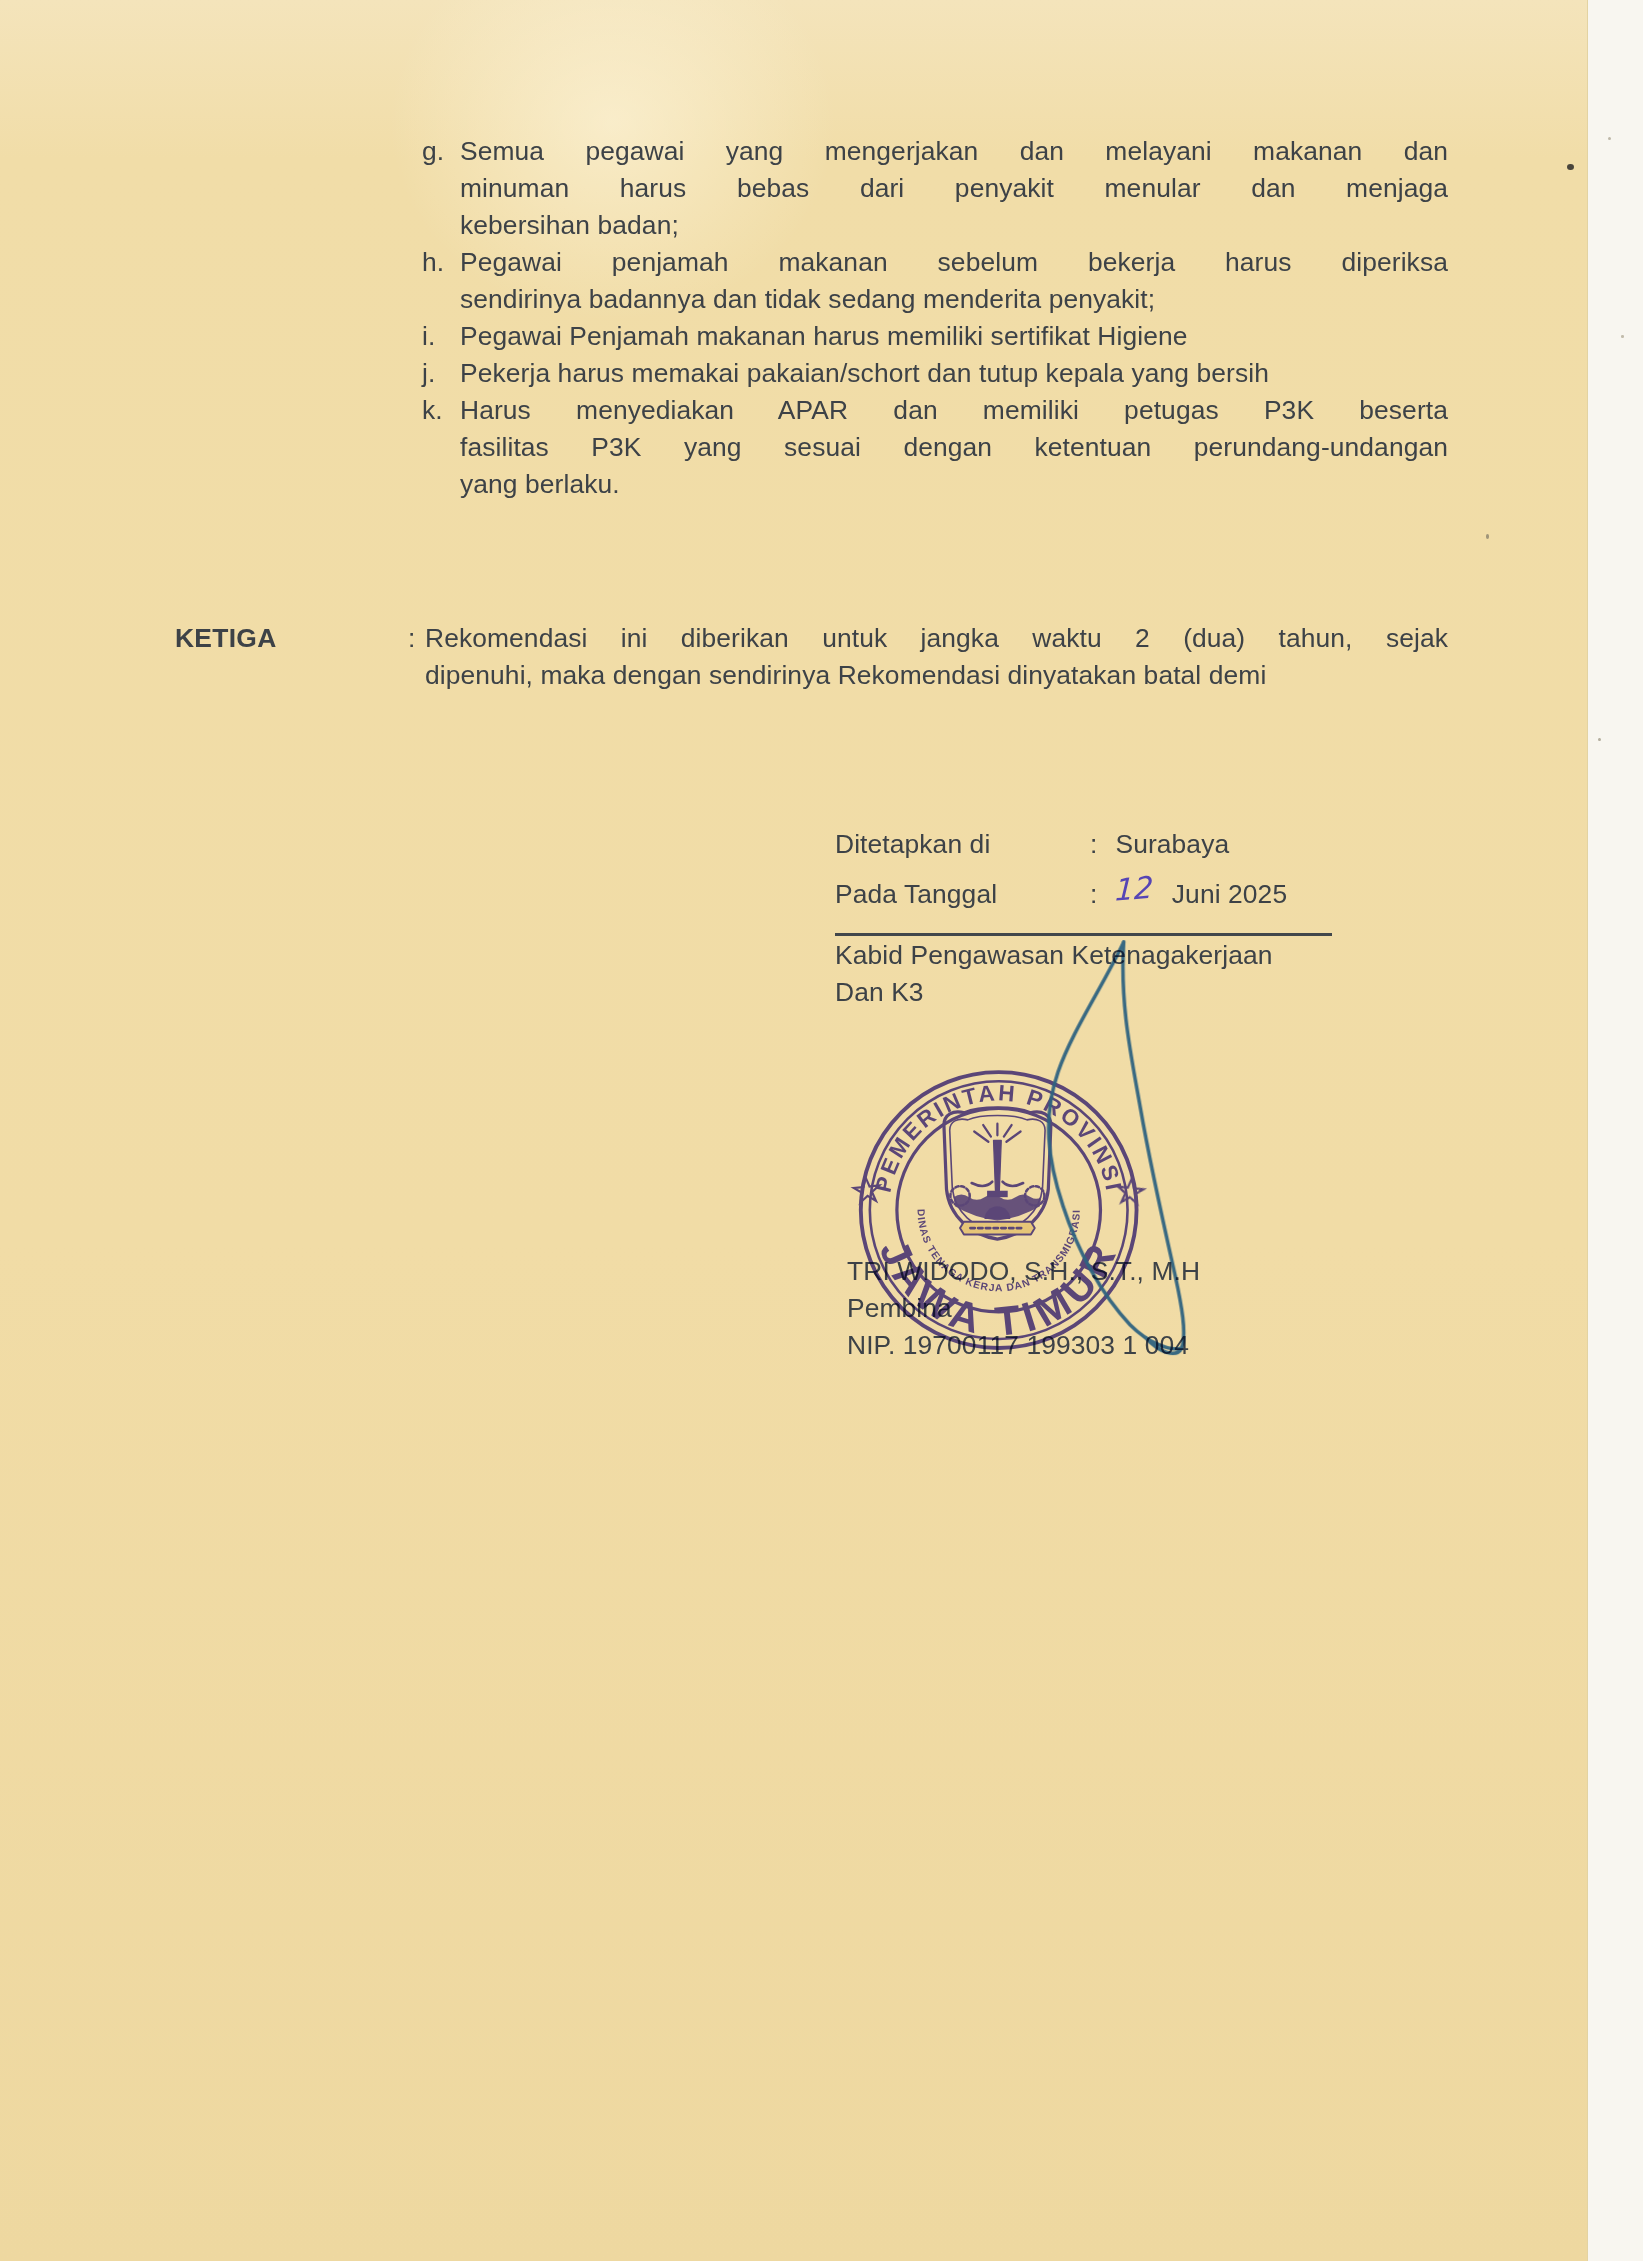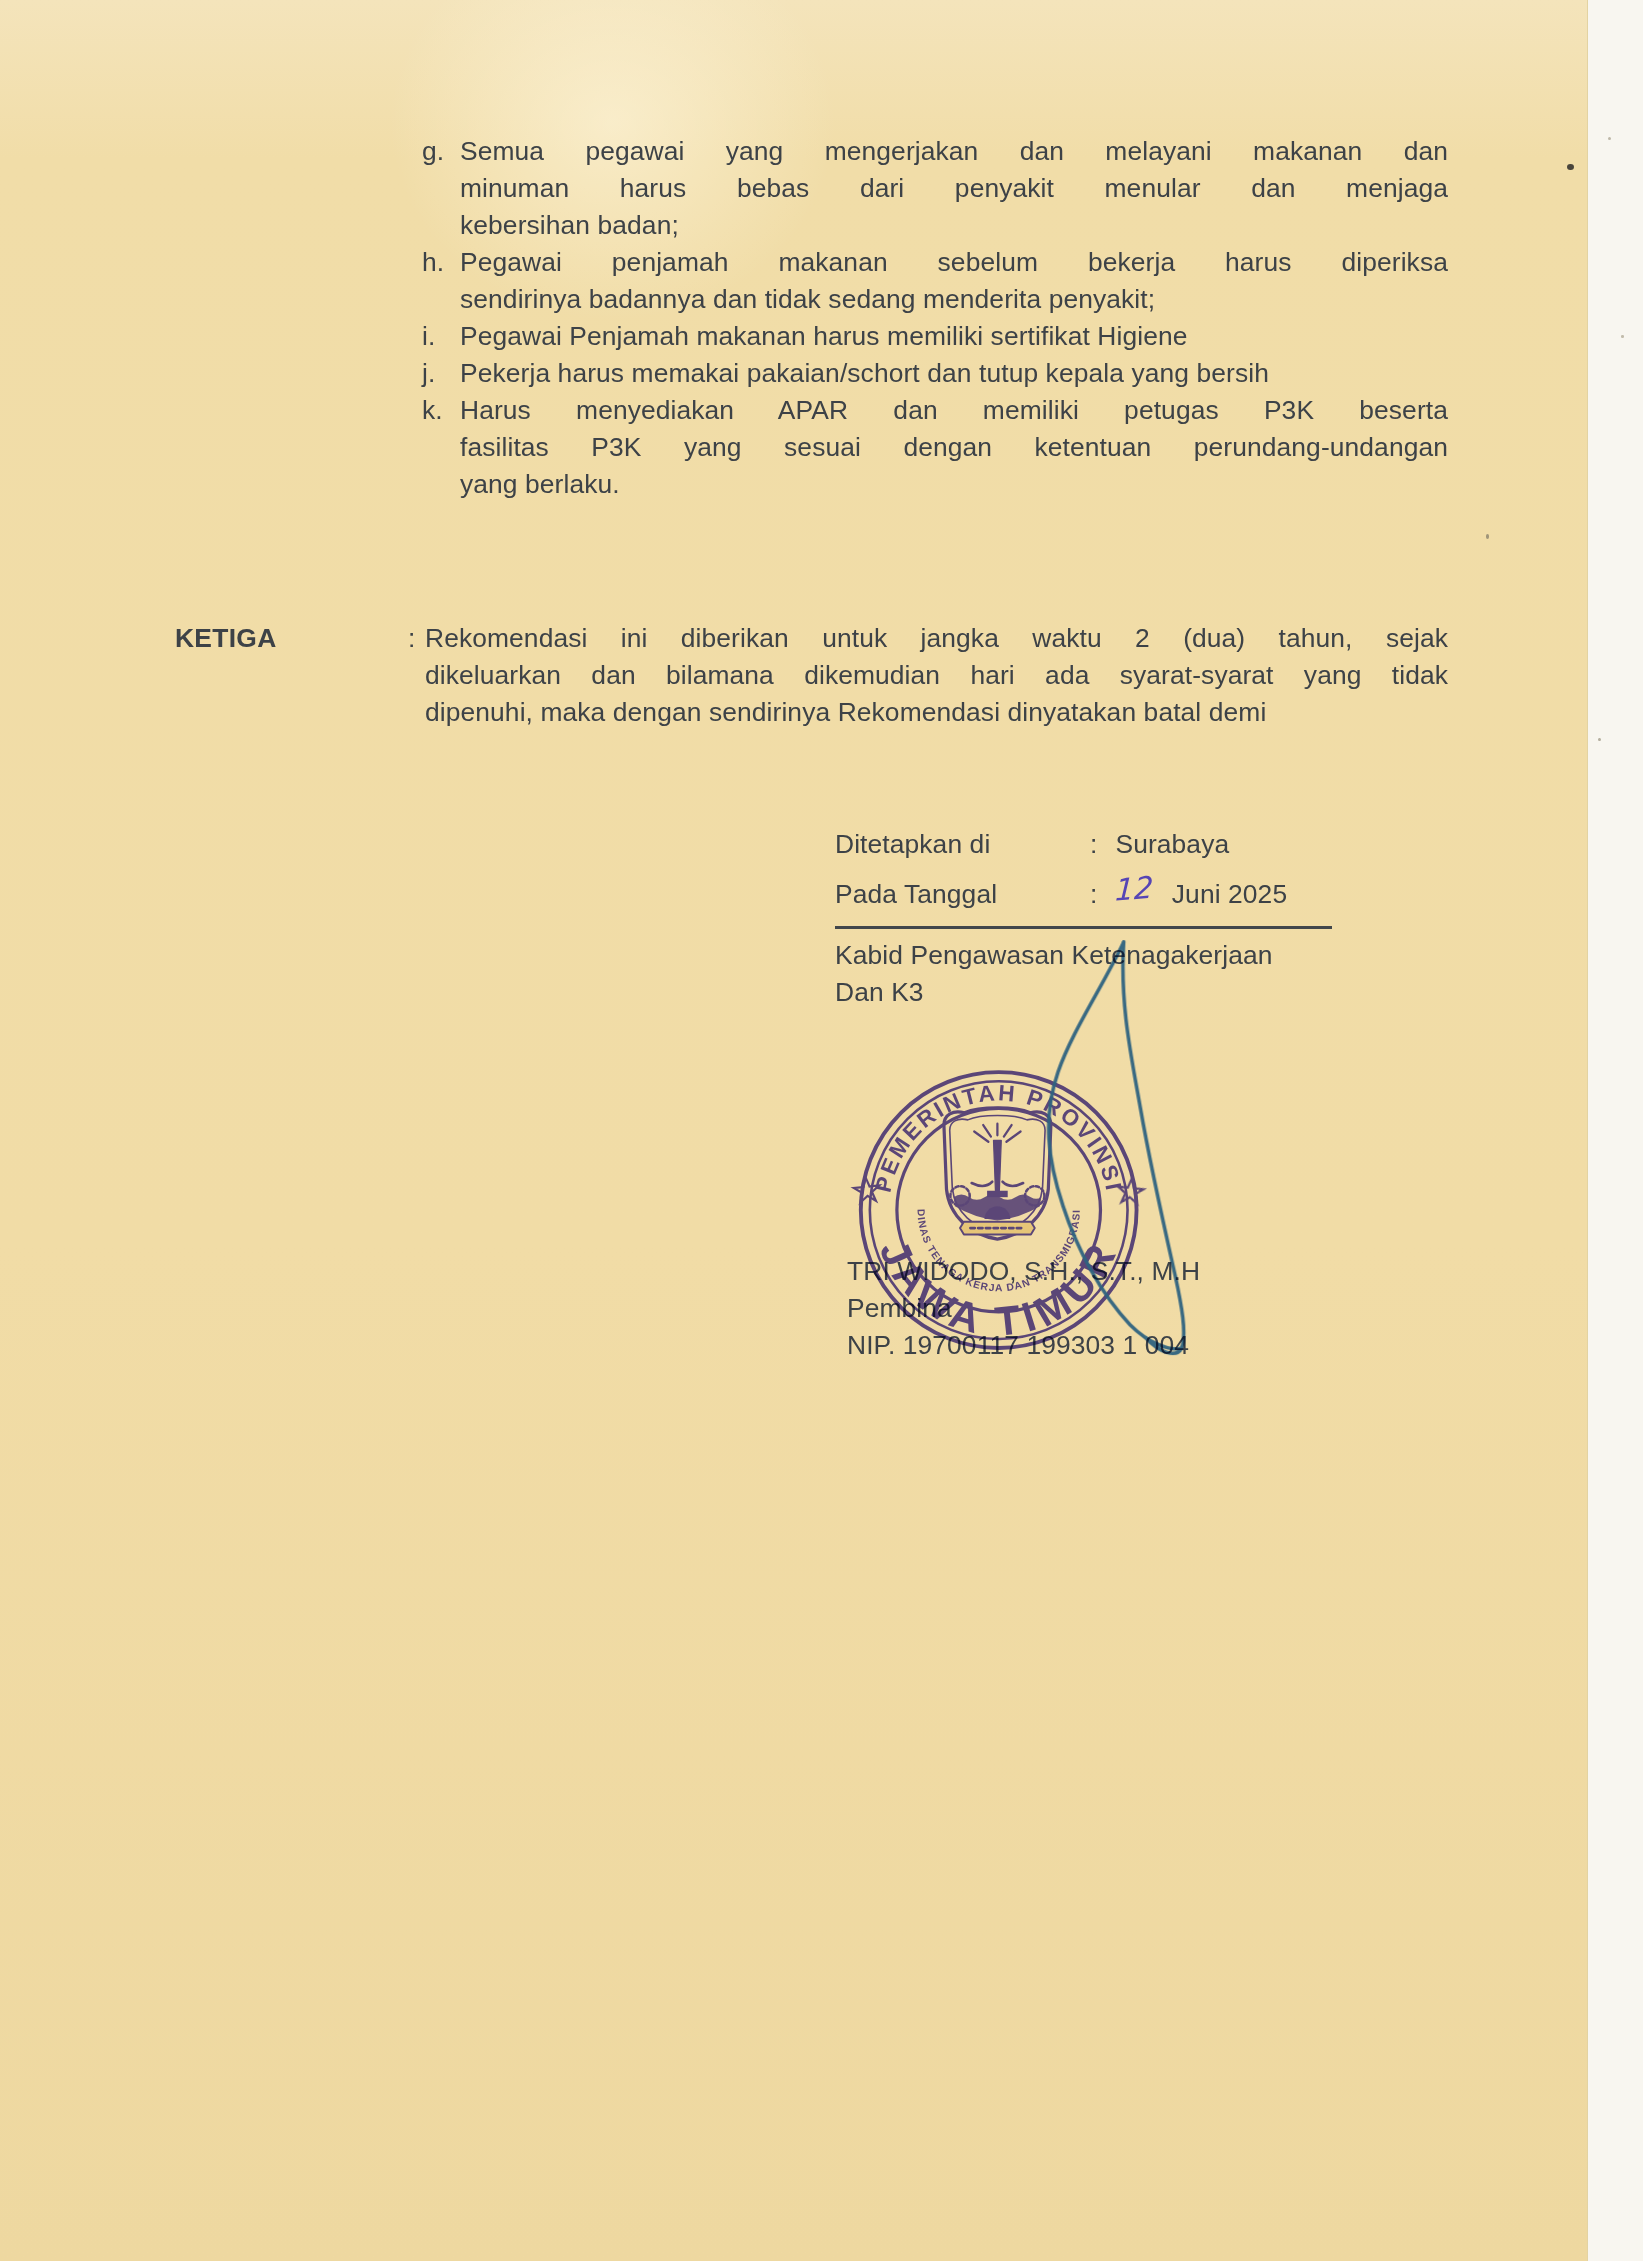--- a/index.html
+++ b/index.html
@@ -32,21 +32,21 @@
   #ketiga{position:absolute;left:175px;top:620px;width:1273px;}
   #ketiga .k-label{position:absolute;left:0;top:0;font-weight:bold;letter-spacing:0.3px;}
   #ketiga .k-colon{position:absolute;left:233px;top:0;}
   #ketiga .k-text{margin-left:250px;width:1023px;}
   
   #signing{position:absolute;left:835px;top:826px;width:677px;}
   .sig-row{display:flex;align-items:baseline;}
   .sig-label{width:255px;flex:0 0 auto;}
   .sig-colon{flex:0 0 auto;}
   .sig-value{margin-left:18px;}
-  #date-row{margin-top:11px;border-bottom:3.2px solid #42474b;width:497px;padding-bottom:13px;}
+  #date-row{margin-top:11px;border-bottom:3.2px solid #42474b;width:497px;padding-bottom:20px;}
   .handwritten{
     display:inline-block;color:#5645b5;font-size:30px;font-style:italic;
     transform:rotate(-5deg) skewX(-8deg) translateY(-3.9px);
     font-family:"DejaVu Sans",sans-serif;
   }
   #authority{position:absolute;left:0;top:111px;}
   #authority div{height:37px;}
   #signer{position:absolute;left:12px;top:427px;}
   #signer div{height:37px;}
   
@@ -98,21 +98,20 @@
           <div class="jline">yang berlaku.</div>
         </div>
     </div>
   </div>
 
   <div id="ketiga" class="doc-text">
     <span class="k-label">KETIGA</span>
     <span class="k-colon">:</span>
     <div class="k-text">
         <div class="jline">Rekomendasi ini diberikan untuk jangka waktu 2 (dua) tahun, sejak</div>
-        <div class="jline">dikeluarkan dan bilamana dikemudian hari ada syarat-syarat yang tidak</div>
         <div class="jline">dipenuhi, maka dengan sendirinya Rekomendasi dinyatakan batal demi</div>
       </div>
   </div>
 
   <div id="signing" class="doc-text">
     <div class="sig-row">
       <span class="sig-label">Ditetapkan di</span>
       <span class="sig-colon">:</span>
       <span class="sig-value">Surabaya</span>
     </div>

